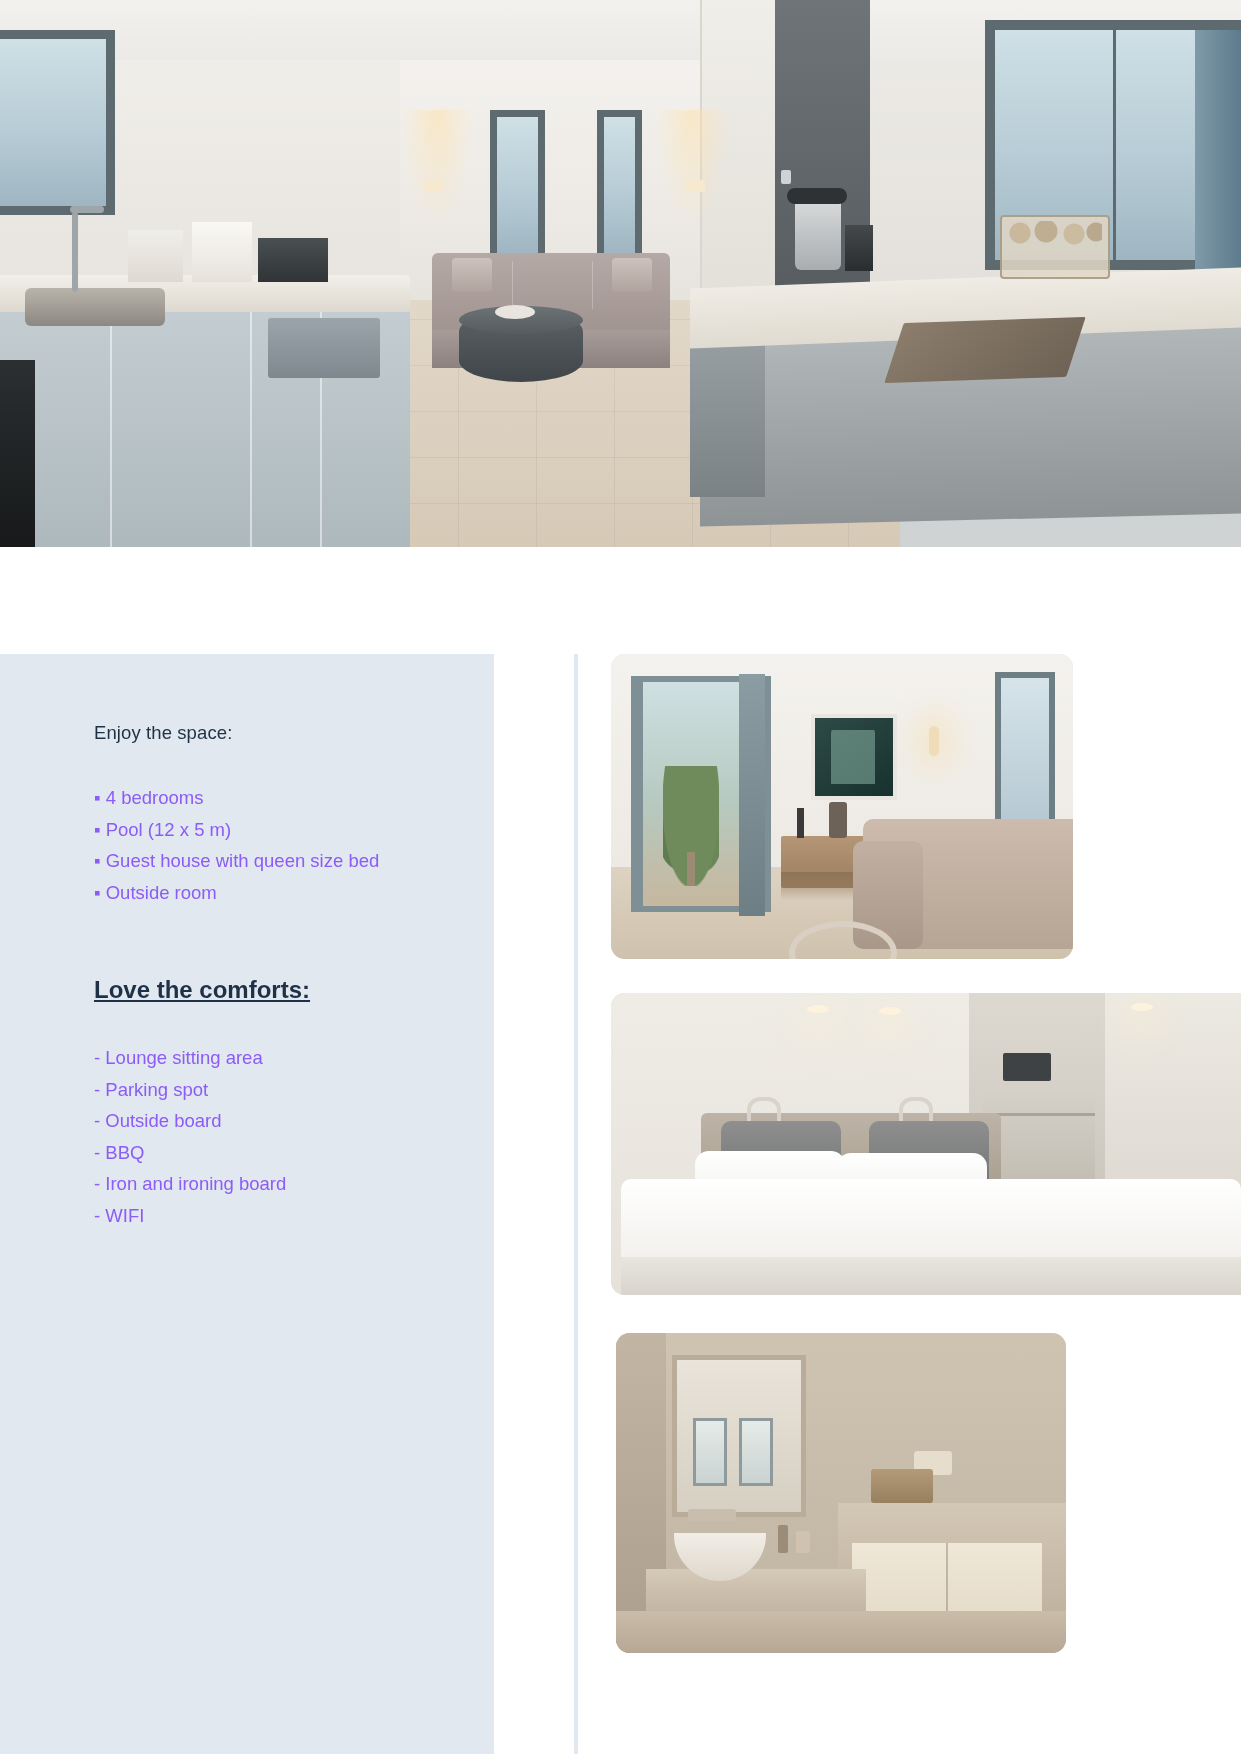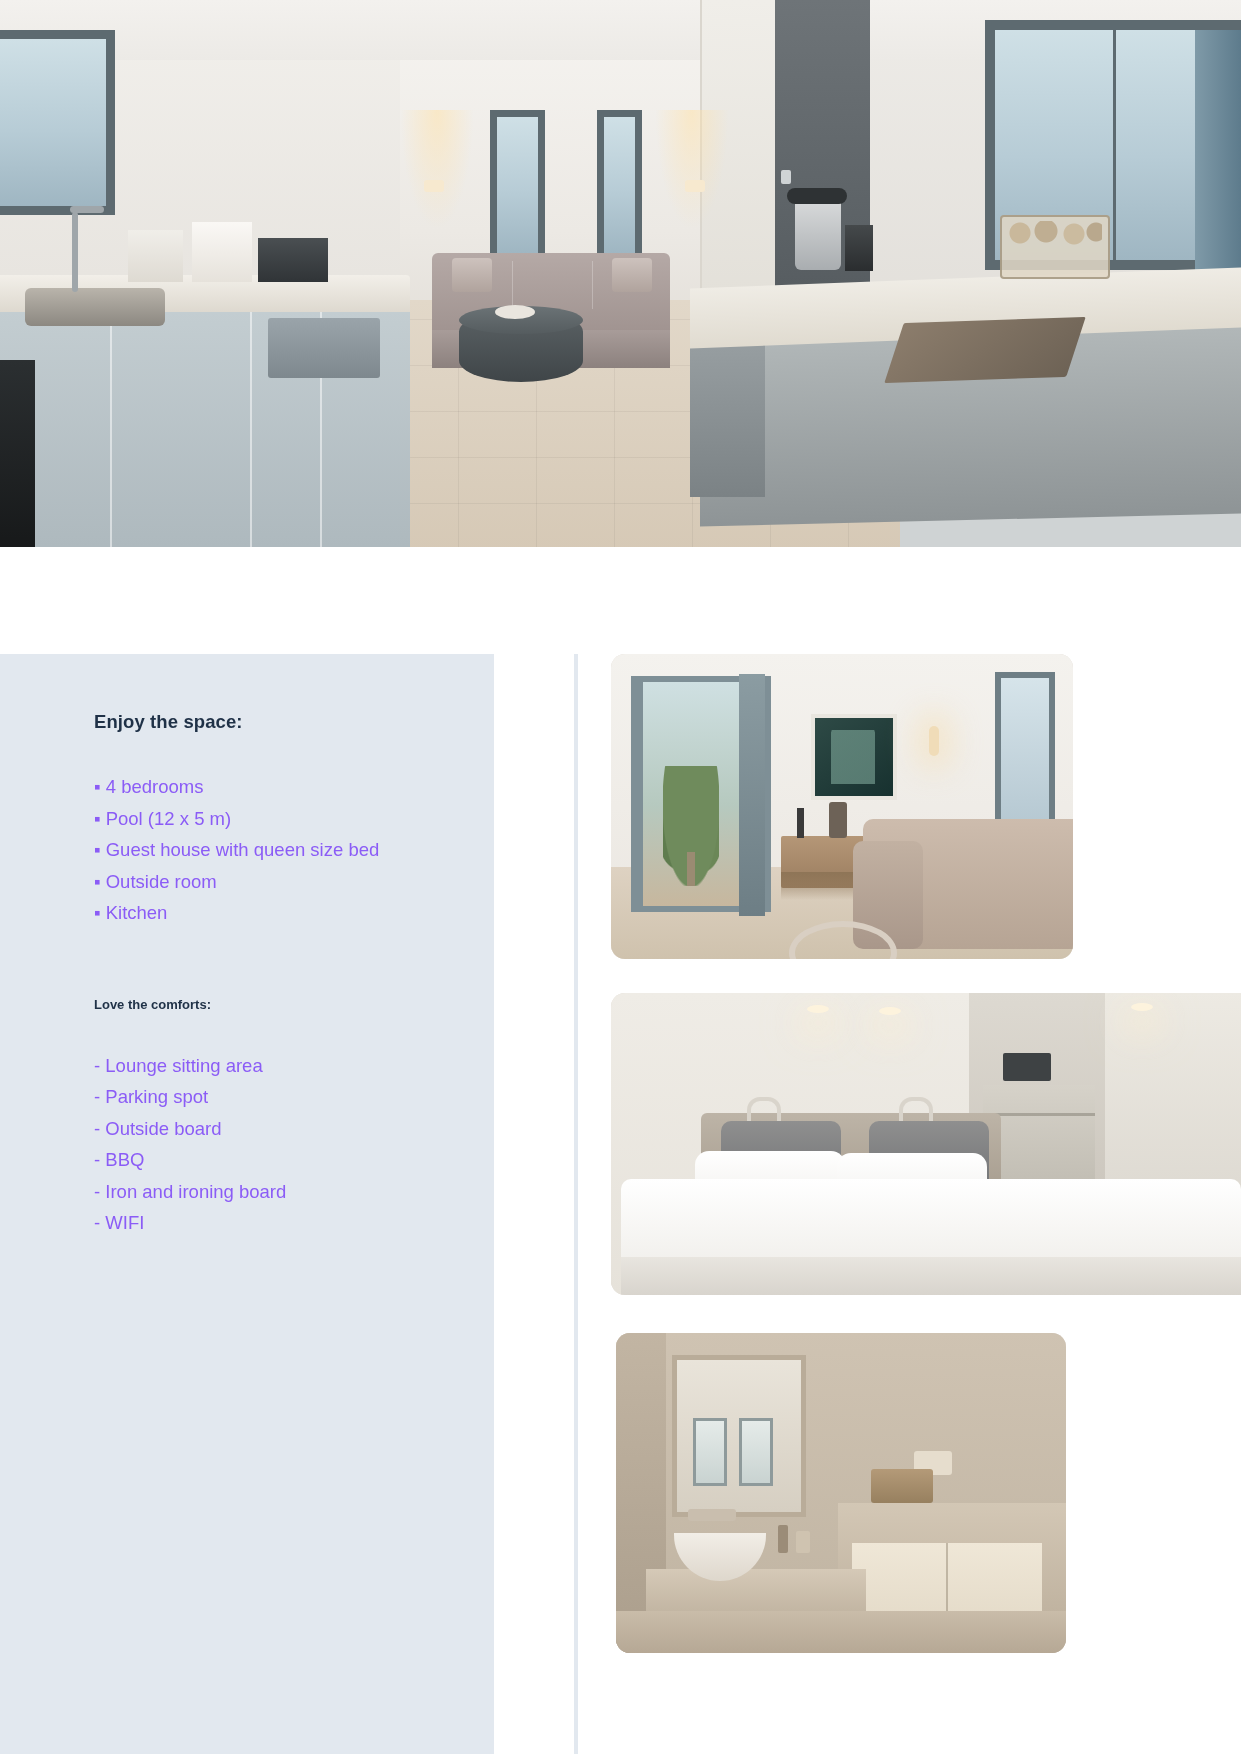--- a/index.html
+++ b/index.html
@@ -232,36 +232,37 @@
   }
   .text-block {
     position: absolute;
     left: 94px;
     top: 706px;
     width: 380px;
     color: #2b3a4a;
   }
   .heading {
     font-size: 18.5px;
-    font-weight: bold;
+    font-weight: normal;
     color: #1f3147;
     letter-spacing: .1px;
-    margin: 5px 0 38px 0;
+    margin: 16px 0 38px 0;
   }
   .item {
     font-size: 18.5px;
     line-height: 31.5px;
     color: #8b5cf6;
     white-space: nowrap;
   }
   .heading-2 {
-    font-size: 13px;
+    font-size: 24px;
     font-weight: bold;
     color: #1f3147;
     margin: 68px 0 38px 0;
+    text-decoration: underline;
   }
 
   
   .photo {
     position: absolute;
     overflow: hidden;
     background: #ded8d0;
   }
   .photo-1 {
     left: 611px; top: 654px; width: 462px; height: 305px;
@@ -432,21 +433,20 @@
 <div class="panel-left"></div>
 <div class="divider"></div>
 
 <div class="text-block">
   <div class="heading">Enjoy the space:</div>
 
   <div class="item">▪ 4 bedrooms</div>
   <div class="item">▪ Pool (12 x 5 m)</div>
   <div class="item">▪ Guest house with queen size bed</div>
   <div class="item">▪ Outside room</div>
-  <div class="item">▪ Kitchen</div>
 
   <div class="heading-2">Love the comforts:</div>
 
   <div class="item">- Lounge sitting area</div>
   <div class="item">- Parking spot</div>
   <div class="item">- Outside board</div>
   <div class="item">- BBQ</div>
   <div class="item">- Iron and ironing board</div>
   <div class="item">- WIFI</div>
 </div>

